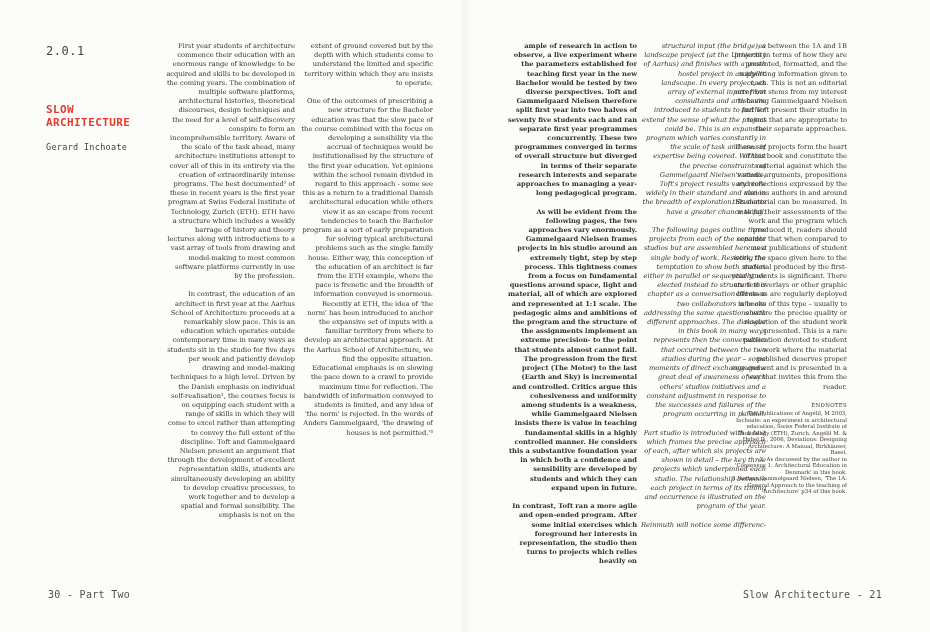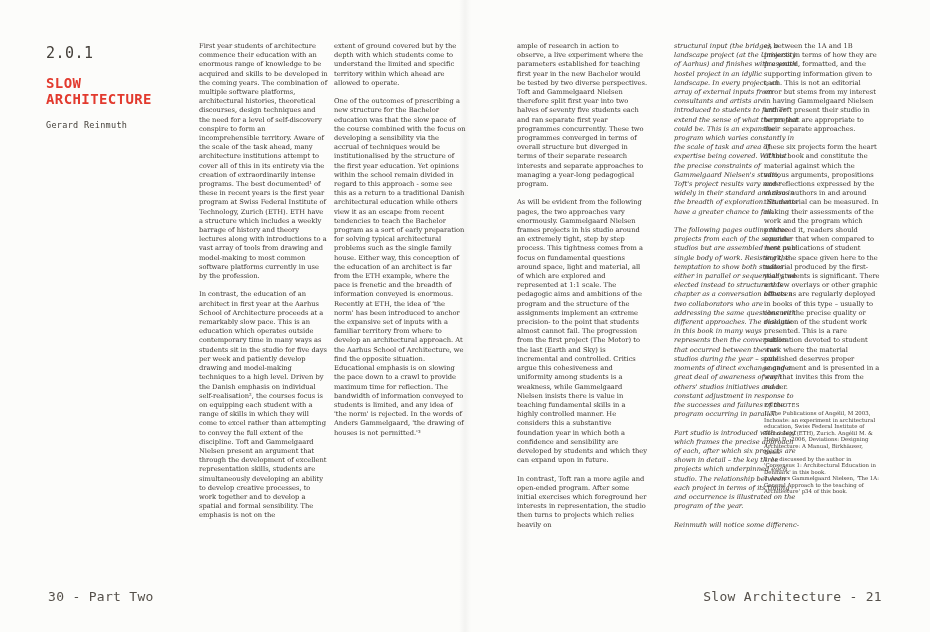--- a/index.html
+++ b/index.html
@@ -16,65 +16,64 @@
   }
   .gutter {
     position: absolute; left: 459px; top: 0; width: 12px; height: 632px;
     background: linear-gradient(90deg, rgba(0,0,0,0) 0%, rgba(0,0,0,0.035) 50%, rgba(0,0,0,0) 100%);
   }
   .chapter-header {
     position: absolute; left: 46px; top: 44px; width: 118px;
     font-family: "DejaVu Sans Mono", monospace;
     color: #45403a;
   }
-  .ch-num { font-size: 15px; letter-spacing: 0.5px; margin-bottom: 13px; }
-  .ch-title { font-size: 14px; font-weight: bold; letter-spacing: 0.4px; color: #e23a2e; margin-bottom: 13px; }
+  .ch-num { font-size: 12px; letter-spacing: 0.5px; }
+  .ch-title { font-size: 11px; font-weight: bold; letter-spacing: 0.4px; color: #e23a2e; margin-bottom: 13px; margin-top: 45px; }
   .ch-author { font-size: 8.5px; letter-spacing: 0.3px; }
   .col {
     position: absolute; top: 42px; height: 550px; overflow: hidden;
     font-size: 6.7px; line-height: 9.2px; color: #38322c;
-    text-align: left;
-    margin-left: 33px;
+    text-align: right;
   }
   .col p { margin: 0 0 9.2px 0; }
   #colL1 { left: 166px; width: 129px; }
   #colL2 { left: 301px; width: 132px; }
-  #colR1 { left: 484px; width: 131px; }
+  #colR1 { left: 506px; width: 131px; font-weight: bold; }
   #colR2 { left: 641px; width: 125px; font-style: italic; }
   #colR3 { left: 731px; width: 116px; }
   .endnotes { margin-top: 10px; font-size: 5.4px; line-height: 6.5px; color: #3c3630; }
   .endnotes .en-label { margin-bottom: 2px; letter-spacing: 0.3px; }
   .endnotes p { margin: 0; }
   .page-footer {
     position: absolute; top: 589px;
     font-family: "DejaVu Sans Mono", monospace;
-    font-size: 13px; color: #55504a; letter-spacing: 0.3px;
+    font-size: 10px; color: #55504a; letter-spacing: 0.3px;
   }
   #footerL { left: 48px; }
   #footerR { right: 48px; }
 </style>
 </head>
 <body>
 
 <div class="spread">
   <div class="gutter"></div>
 
   <header class="chapter-header">
     <div class="ch-num">2.0.1</div>
     <div class="ch-title">SLOW ARCHITECTURE</div>
-    <div class="ch-author">Gerard Reinmuth</div>
+    <div class="ch-author">Gerard Inchoate</div>
   </header>
 
   <div class="col" id="colL1">
     <p>First year students of architecture commence their education with an enormous range of knowledge to be acquired and skills to be developed in the coming years. The combination of multiple software platforms, architectural histories, theoretical discourses, design techniques and the need for a level of self-discovery conspire to form an incomprehensible territory. Aware of the scale of the task ahead, many architecture institutions attempt to cover all of this in its entirety via the creation of extraordinarily intense programs. The best documented¹ of these in recent years is the first year program at Swiss Federal Institute of Technology, Zurich (ETH). ETH have a structure which includes a weekly barrage of history and theory lectures along with introductions to a vast array of tools from drawing and model-making to most common software platforms currently in use by the profession.</p>
     <p>In contrast, the education of an architect in first year at the Aarhus School of Architecture proceeds at a remarkably slow pace. This is an education which operates outside contemporary time in many ways as students sit in the studio for five days per week and patiently develop drawing and model-making techniques to a high level. Driven by the Danish emphasis on individual self-realisation², the courses focus is on equipping each student with a range of skills in which they will come to excel rather than attempting to convey the full extent of the discipline. Toft and Gammelgaard Nielsen present an argument that through the development of excellent representation skills, students are simultaneously developing an ability to develop creative processes, to work together and to develop a spatial and formal sensibility. The emphasis is not on the</p>
   </div>
 
   <div class="col" id="colL2">
-    <p>extent of ground covered but by the depth with which students come to understand the limited and specific territory within which ahead are allowed to operate.</p>
+    <p>extent of ground covered but by the depth with which students come to understand the limited and specific territory within which they are insists to operate.</p>
     <p>One of the outcomes of prescribing a new structure for the Bachelor education was that the slow pace of the course combined with the focus on developing a sensibility via the accrual of techniques would be institutionalised by the structure of the first year education. Yet opinions within the school remain divided in regard to this approach - some see this as a return to a traditional Danish architectural education while others view it as an escape from recent tendencies to teach the Bachelor program as a sort of early preparation for solving typical architectural problems such as the single family house. Either way, this conception of the education of an architect is far from the ETH example, where the pace is frenetic and the breadth of information conveyed is enormous. Recently at ETH, the idea of 'the norm' has been introduced to anchor the expansive set of inputs with a familiar territory from where to develop an architectural approach. At the Aarhus School of Architecture, we find the opposite situation. Educational emphasis is on slowing the pace down to a crawl to provide maximum time for reflection. The bandwidth of information conveyed to students is limited, and any idea of 'the norm' is rejected. In the words of Anders Gammelgaard, 'the drawing of houses is not permitted.'³</p>
   </div>
 
   <div class="col" id="colR1">
     <p>ample of research in action to observe, a live experiment where the parameters established for teaching first year in the new Bachelor would be tested by two diverse perspectives. Toft and Gammelgaard Nielsen therefore split first year into two halves of seventy five students each and ran separate first year programmes concurrently. These two programmes converged in terms of overall structure but diverged in terms of their separate research interests and separate approaches to managing a year-long pedagogical program.</p>
     <p>As will be evident from the following pages, the two approaches vary enormously. Gammelgaard Nielsen frames projects in his studio around an extremely tight, step by step process. This tightness comes from a focus on fundamental questions around space, light and material, all of which are explored and represented at 1:1 scale. The pedagogic aims and ambitions of the program and the structure of the assignments implement an extreme precision- to the point that students almost cannot fail. The progression from the first project (The Motor) to the last (Earth and Sky) is incremental and controlled. Critics argue this cohesiveness and uniformity among students is a weakness, while Gammelgaard Nielsen insists there is value in teaching fundamental skills in a highly controlled manner. He considers this a substantive foundation year in which both a confidence and sensibility are developed by students and which they can expand upon in future.</p>
     <p>In contrast, Toft ran a more agile and open-ended program. After some initial exercises which foreground her interests in representation, the studio then turns to projects which relies heavily on</p>
   </div>
 
   <div class="col" id="colR2">

